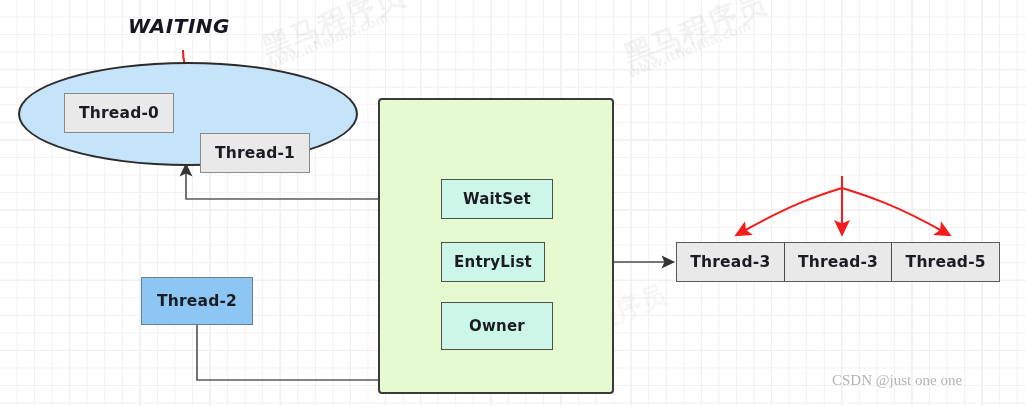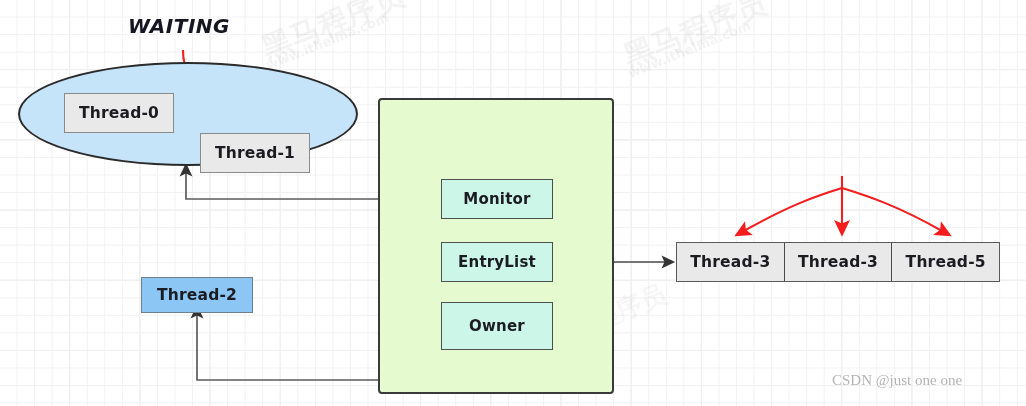--- a/index.html
+++ b/index.html
@@ -169,25 +169,25 @@
 
   <div class="state-label" style="left:128px; top:14px;">WAITING</div>
 
   <div class="node ellipse-node" style="left:18px; top:62px; width:340px; height:104px;"></div>
 
   <div class="node thread-box" style="left:64px; top:93px; width:110px; height:40px;">Thread-0</div>
   <div class="node thread-box" style="left:200px; top:93px; width:110px; height:40px;margin-top:40px;">Thread-1</div>
 
   <div class="node monitor-box" style="left:378px; top:98px; width:236px; height:296px;"></div>
 
-  <div class="node inner-box" style="left:441px; top:179px; width:112px; height:40px;">Monitor</div>
-  <div class="node inner-box" style="left:441px; top:242px; width:112px; height:40px;">EntryList</div>
+  <div class="node inner-box" style="left:441px; top:179px; width:112px; height:40px;">WaitSet</div>
+  <div class="node inner-box" style="left:441px; top:242px; width:104px; height:40px;">EntryList</div>
   <div class="node inner-box" style="left:441px; top:302px; width:112px; height:48px;">Owner</div>
 
-  <div class="node thread2-box" style="left:141px; top:277px; width:112px; height:36px;">Thread-2</div>
+  <div class="node thread2-box" style="left:141px; top:277px; width:112px; height:48px;">Thread-2</div>
 
 
   <div class="queue-wrap" style="left:676px; top:242px; width:324px; height:40px;">
     <div class="node queue-cell" style="position:relative; flex:1 1 0;">Thread-3</div>
     <div class="node queue-cell" style="position:relative; flex:1 1 0;">Thread-3</div>
     <div class="node queue-cell" style="position:relative; flex:1 1 0;">Thread-5</div>
   </div>
 
   <div class="credit" style="left:832px; top:372px;">CSDN @just one one</div>
 

